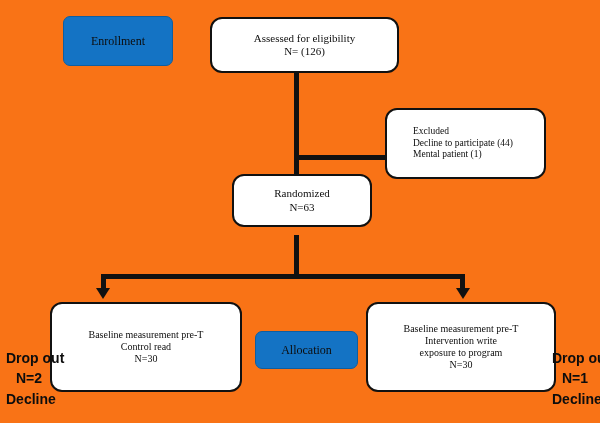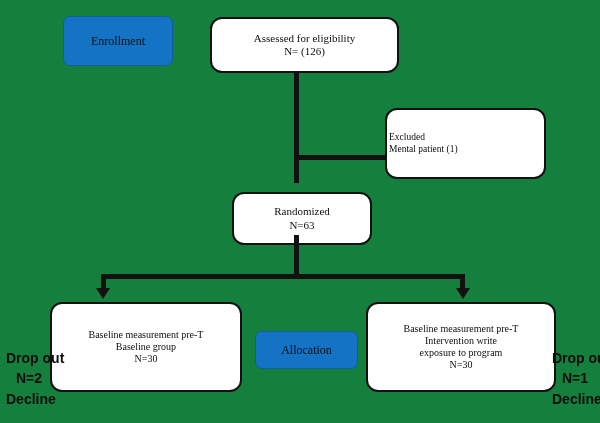--- a/index.html
+++ b/index.html
@@ -4,21 +4,21 @@
 <style>
   html, body {
     margin: 0;
     padding: 0;
     background: #ffffff;
   }
   #canvas {
     position: relative;
     width: 600px;
     height: 423px;
-    background: #15803d;
+    background: #f97316;
     font-family: "Liberation Serif", serif;
     overflow: hidden;
   }
 
   
   .node {
     position: absolute;
     box-sizing: border-box;
     border: 2.2px solid #111111;
     border-radius: 12px;
@@ -30,21 +30,21 @@
     font-family: "Liberation Serif", serif;
     color: #0d0d0d;
     line-height: 1.22;
     text-align: center;
   }
   .node .line { display: block; white-space: nowrap; }
 
   .node.left-align {
     align-items: flex-start;
     text-align: left;
-    padding-left: 2px;
+    padding-left: 26px;
   }
 
   
   .badge {
     position: absolute;
     box-sizing: border-box;
     border-radius: 7px;
     display: flex;
     align-items: center;
     justify-content: center;
@@ -92,45 +92,46 @@
     <span class="line">Assessed for eligibility</span>
     <span class="line">N= (126)</span>
   </div>
 
   <div class="vline" style="left:294px; top:73px; width:5px; height:110px;"></div>
 
   <div class="hline" style="left:294px; top:155px; width:92px; height:5px;"></div>
 
   <div class="node left-align" style="left:385px; top:108px; width:161px; height:71px; font-size:9.5px;">
     <span class="line">Excluded</span>
+    <span class="line">Decline to participate (44)</span>
     <span class="line">Mental patient            (1)</span>
   </div>
 
-  <div class="node" style="left:232px; top:192px; width:140px; height:53px; font-size:11px;">
+  <div class="node" style="left:232px; top:174px; width:140px; height:53px; font-size:11px;">
     <span class="line">Randomized</span>
     <span class="line">N=63</span>
   </div>
 
   <div class="vline" style="left:294px; top:235px; width:5px; height:44px;"></div>
 
   <div class="hline" style="left:101px; top:274px; width:364px; height:4.5px;"></div>
 
   <div class="vline" style="left:101px; top:274px; width:4.5px; height:18px;"></div>
   <div class="arrowhead" style="left:96px; top:288px;"></div>
 
   <div class="vline" style="left:460px; top:274px; width:4.5px; height:18px;"></div>
   <div class="arrowhead" style="left:456px; top:288px;"></div>
 
   <div class="badge" style="left:255px; top:331px; width:103px; height:38px; background:#1473C4; border:1.5px solid #0f5ea0; font-size:12px;">
     <span>Allocation</span>
   </div>
 
   <div class="node" style="left:50px; top:302px; width:192px; height:90px; font-size:10px;">
     <span class="line">Baseline measurement pre-T</span>
-    <span class="line">Baseline group</span>
+    <span class="line">Control read</span>
     <span class="line">N=30</span>
   </div>
 
   <div class="node" style="left:366px; top:302px; width:190px; height:90px; font-size:10px;">
     <span class="line">Baseline measurement pre-T</span>
     <span class="line">Intervention write</span>
     <span class="line">exposure to program</span>
     <span class="line">N=30</span>
   </div>
 

